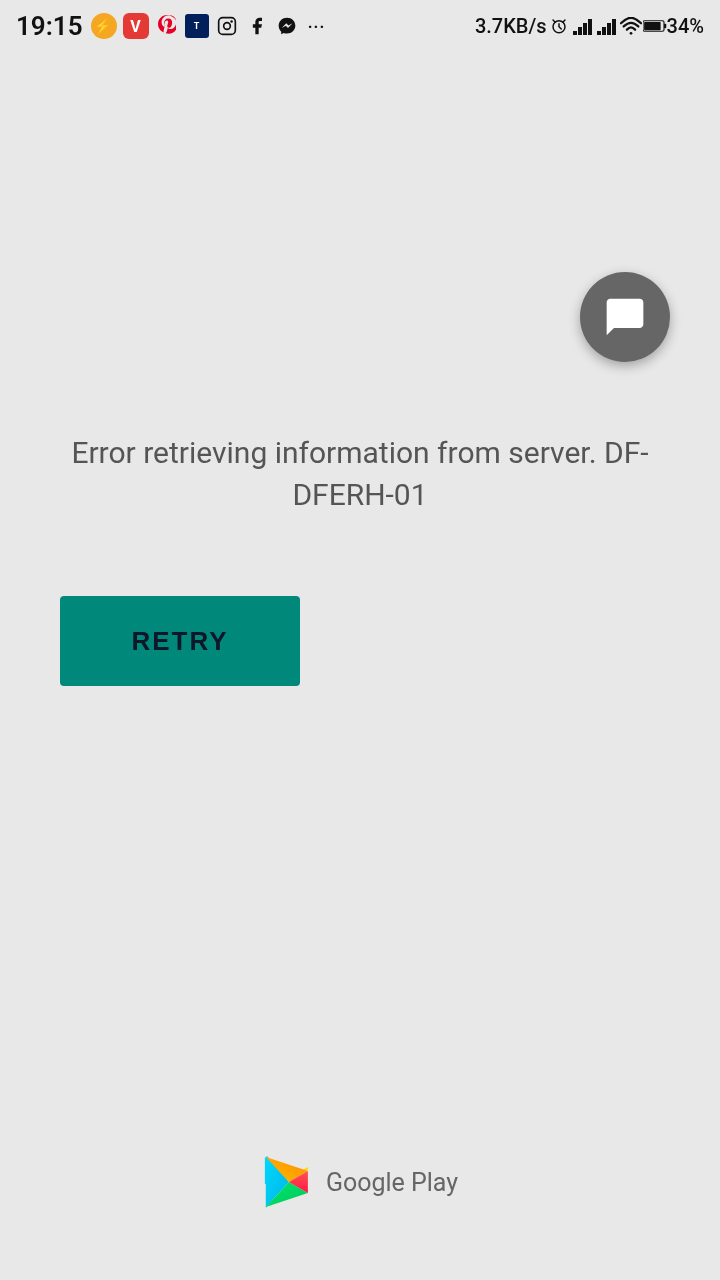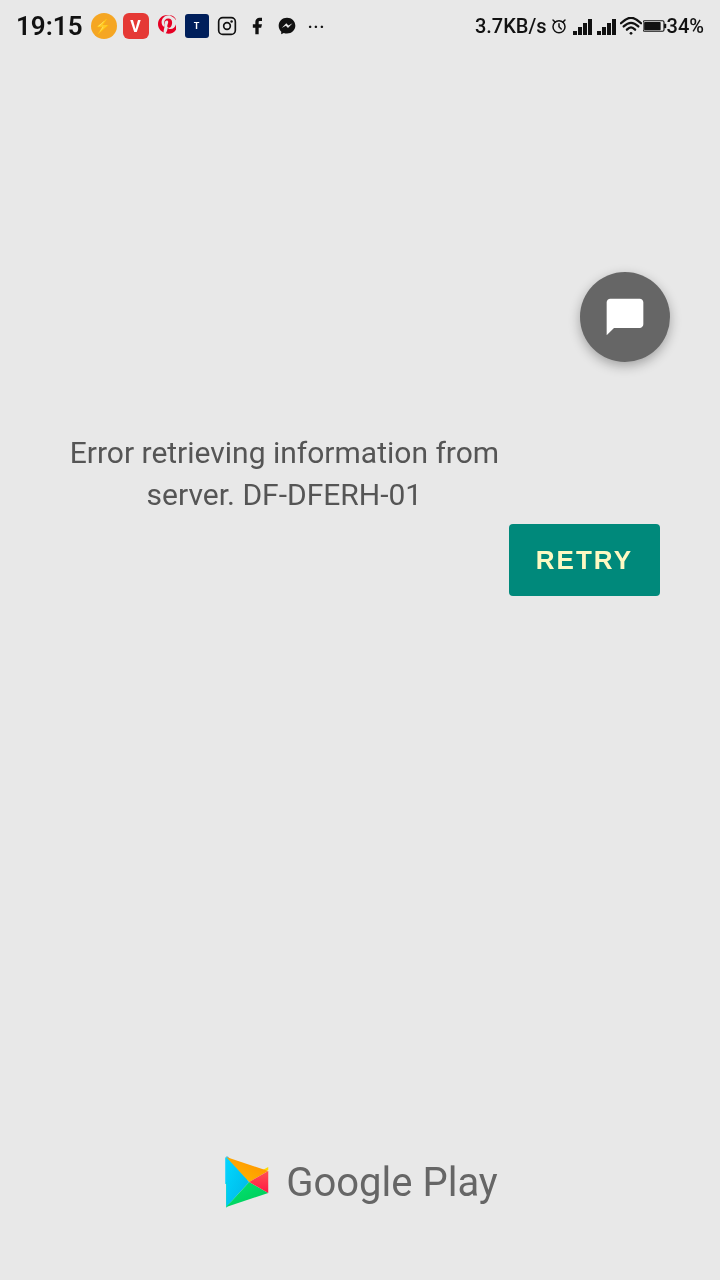--- a/index.html
+++ b/index.html
@@ -119,41 +119,41 @@
     }
 
     .fab-icon {
       width: 44px;
       height: 44px;
     }
 
     
     .error-section {
       display: flex;
-      flex-direction: row;
-      align-items: flex-end;
+      flex-direction: column;
+      align-items: flex-start;
       margin-top: 380px;
       padding: 0 60px;
     }
 
     .error-message {
       font-size: 30px;
       color: #555;
       text-align: center;
       line-height: 1.4;
       margin-bottom: 80px;
     }
 
     
     .retry-button {
       background: #00897b;
-      color: #fef9c3;
+      color: #0f172a;
       border: none;
       width: 240px;
-      height: 72px;
+      height: 90px;
       font-size: 26px;
       font-weight: bold;
       letter-spacing: 2px;
       cursor: pointer;
       border-radius: 4px;
     }
 
     
     .footer {
       position: absolute;
@@ -164,21 +164,21 @@
       align-items: center;
       gap: 14px;
     }
 
     .google-play-logo {
       width: 50px;
       height: 56px;
     }
 
     .google-play-text {
-      font-size: 40px;
+      font-size: 25px;
       color: #666;
       font-weight: 400;
     }
   </style>
 </head>
 <body>
 
 <div class="status-bar">
   <div class="status-left">
     <span class="status-time">19:15</span>

